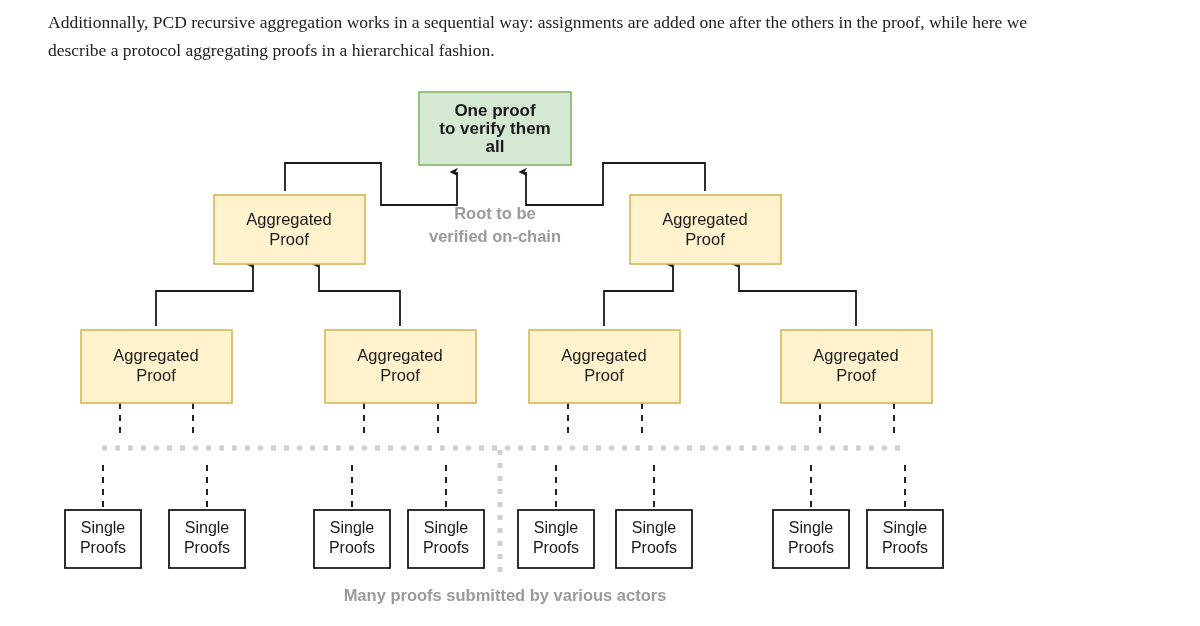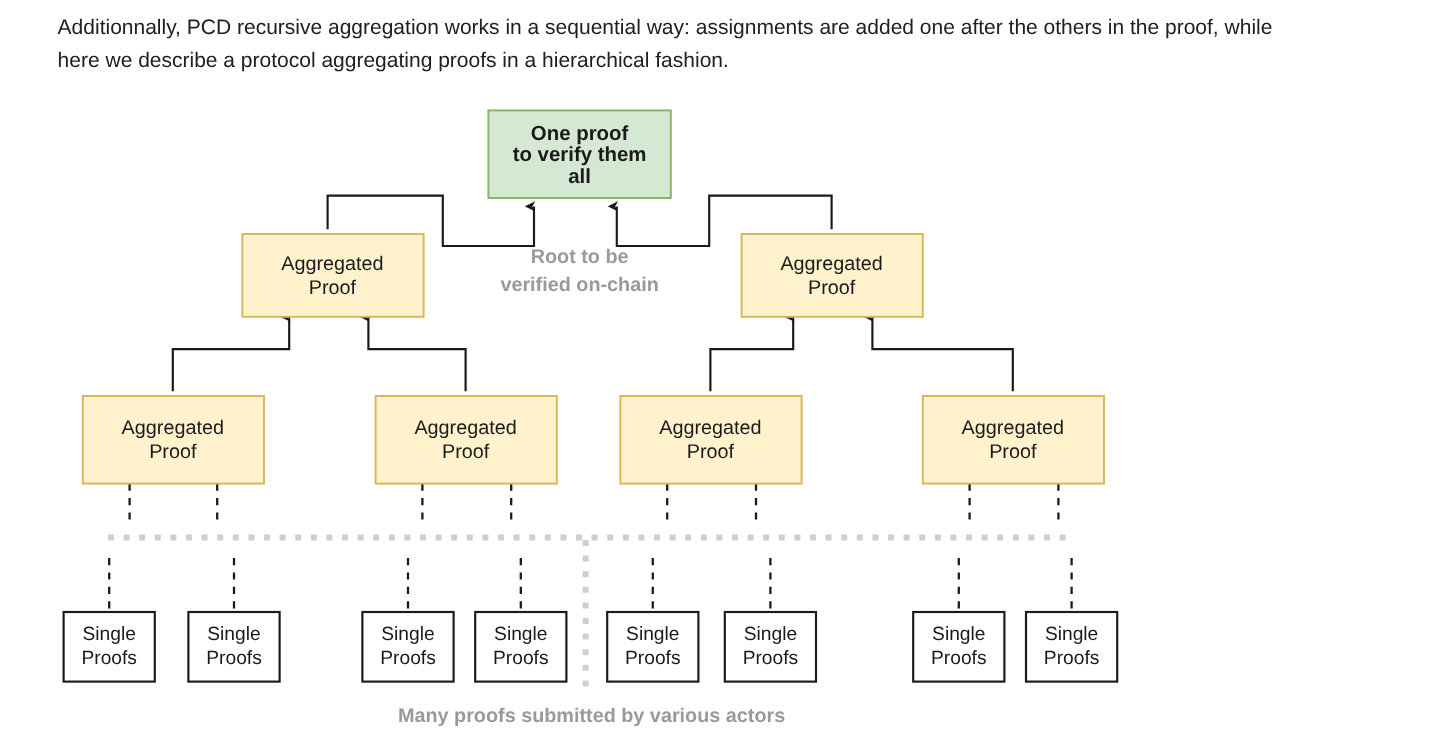--- a/index.html
+++ b/index.html
@@ -16,25 +16,25 @@
     position: relative;
   }
   #intro-paragraph {
     position: absolute;
     left: 48px;
     top: 8px;
     width: 1030px;
     font-size: 17.5px;
     line-height: 28px;
     color: #20201f;
-    font-family: Liberation Sans, sans-serif;
+    font-family: Liberation Serif, serif;
   }
   #diagram-wrap {
     position: absolute;
-    left: 4px;
+    left: 16px;
     top: 76px;
     width: 980px;
     height: 550px;
   }
   svg { display: block; }
 
   .node-rect-green {
     fill: #d5e8d4;
     stroke: #82b366;
     stroke-width: 1.6;

